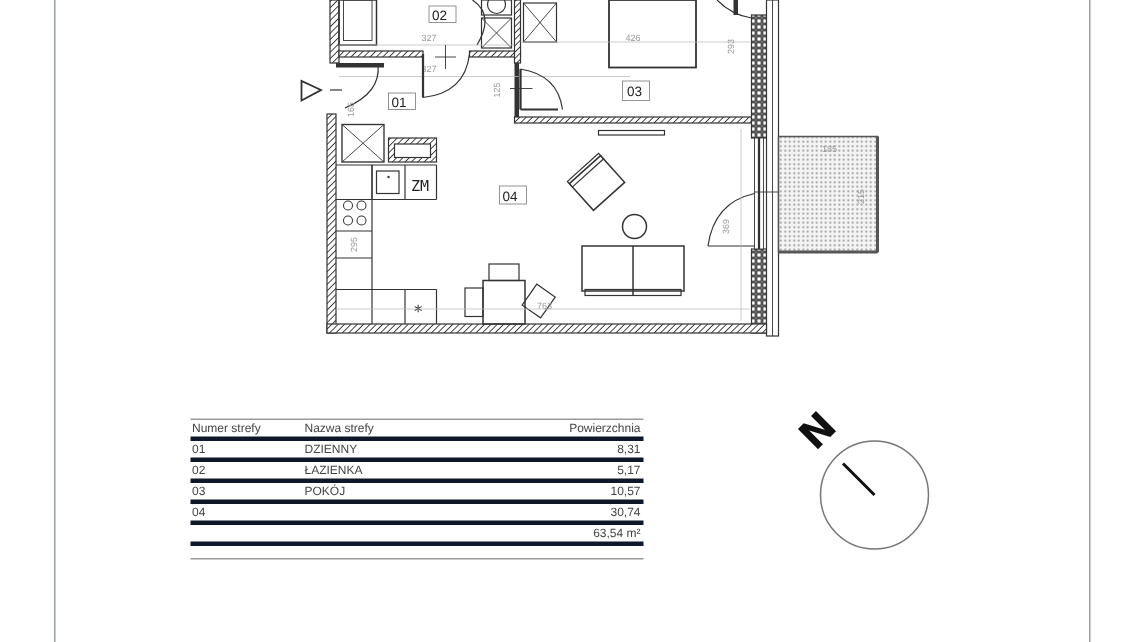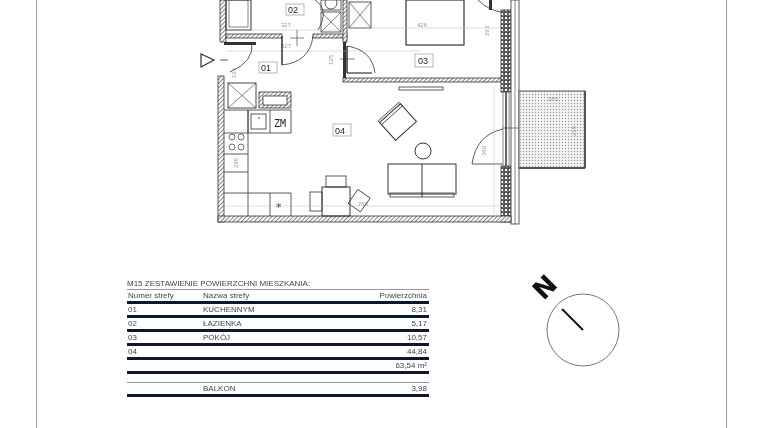--- a/index.html
+++ b/index.html
@@ -198,46 +198,41 @@
   <text class="dim" x="576" y="136" transform="rotate(-90 576 136)">215</text>
 
   <g>
     <circle cx="583" cy="330" r="36" fill="none" stroke="#777" stroke-width="1"></circle>
     <line x1="562" y1="309" x2="583" y2="330" stroke="#111" stroke-width="2"></line>
     <text x="534" y="296" font-family="'DejaVu Sans',sans-serif" font-weight="bold" font-size="26" fill="#111" transform="rotate(-45 545 287)">N</text>
   </g>
 </svg>
 
 <div class="tbl">
-  <div class="title">M15   ZESTAWIENIE POWIERZCHNI MIESZKANIA:</div>
   <div class="row" style="border-top:1px solid #999;">
     <span class="c1">Numer strefy</span>
     <span class="c2">Nazwa strefy</span>
     <span class="c3">Powierzchnia</span>
   </div>
   <div class="row">
     <span class="c1">01</span>
-    <span class="c2">KUCHENNYM</span>
+    <span class="c2">DZIENNY</span>
     <span class="c3">8,31</span>
   </div>
   <div class="row">
     <span class="c1">02</span>
     <span class="c2">ŁAZIENKA</span>
     <span class="c3">5,17</span>
   </div>
   <div class="row">
     <span class="c1">03</span>
     <span class="c2">POKÓJ</span>
     <span class="c3">10,57</span>
   </div>
   <div class="row">
     <span class="c1">04</span>
-    <span class="c3">44,84</span>
+    <span class="c3">30,74</span>
   </div>
   <div class="row">
     <span class="c3">63,54 m²</span>
   </div>
   <div class="gap"></div>
-  <div class="row">
-    <span class="c2">BALKON</span>
-    <span class="c3">3,98</span>
-  </div>
 </div>
 
 </body></html>

